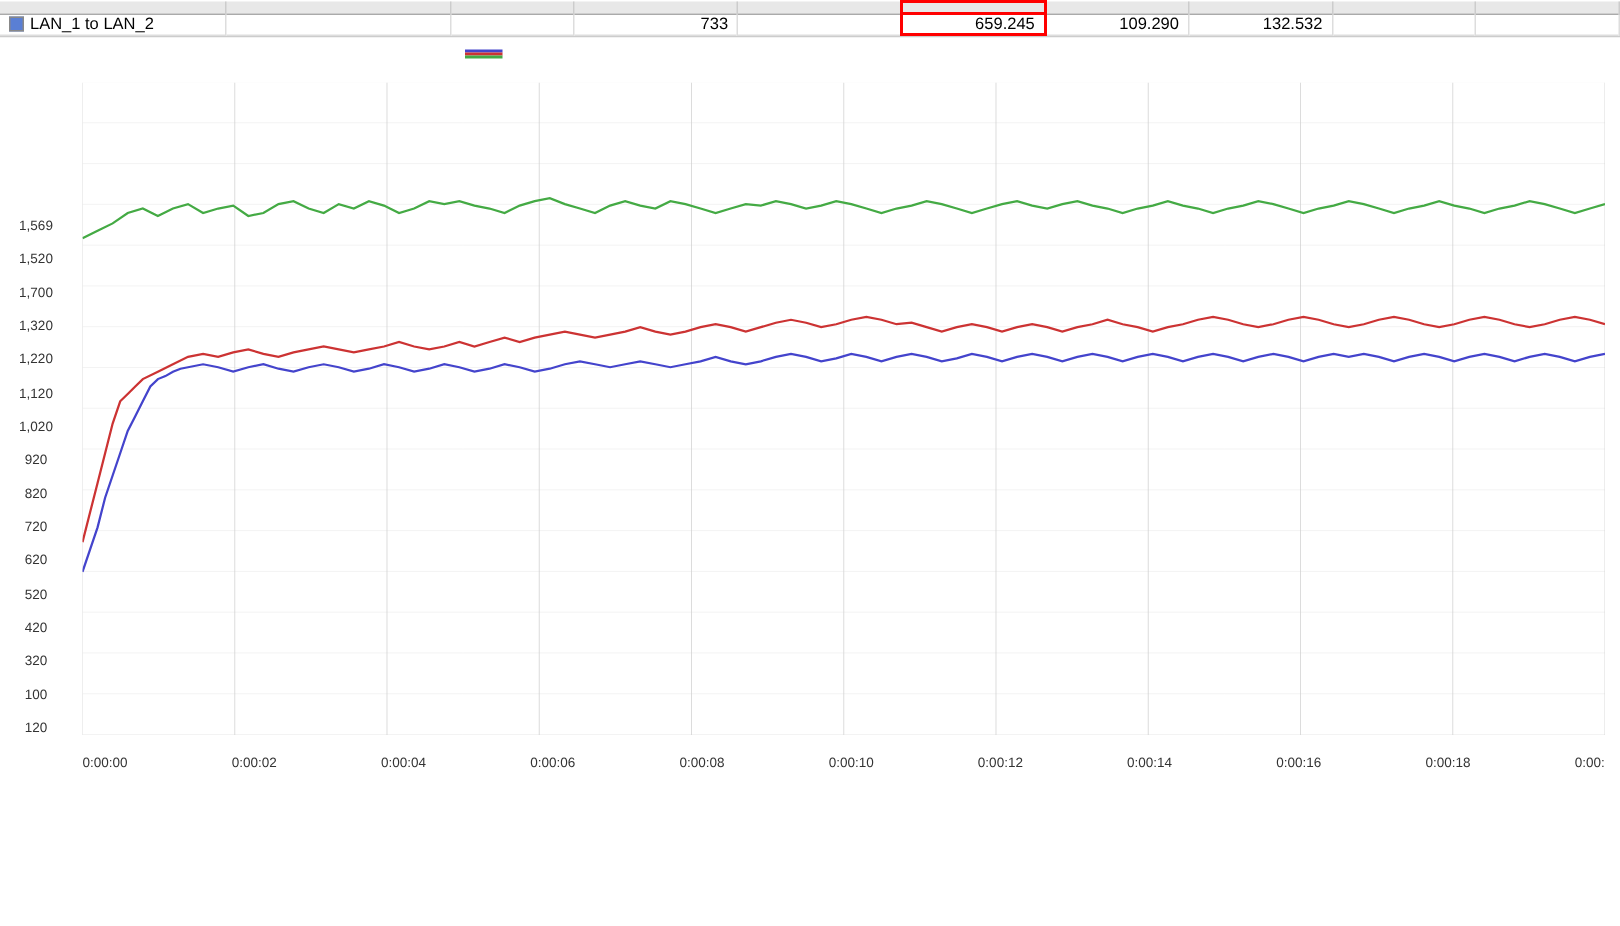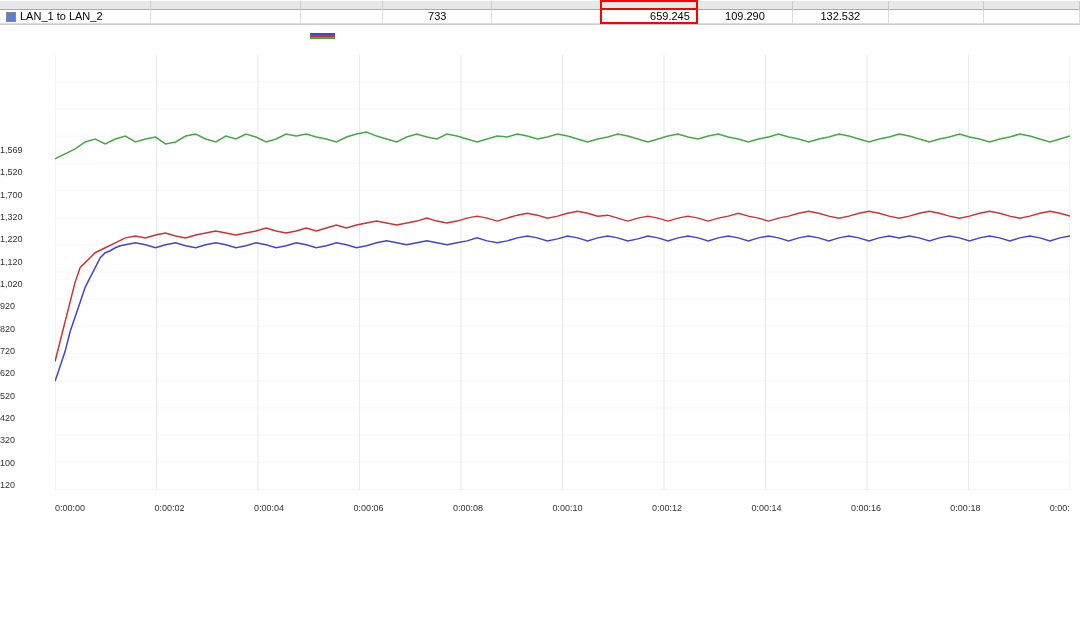--- a/index.html
+++ b/index.html
@@ -35,21 +35,21 @@
     }
     tbody tr:nth-child(even) {
       background: #f5f5f5;
     }
     tbody td {
       padding: 0 6px;
       border-right: 1px solid #ddd;
       text-align: left;
     }
     tbody td.right {
-      text-align: center;
+      text-align: right;
     }
     .avg-cell {
       border: 2px solid red !important;
       text-align: right;
       font-weight: normal;
     }
     .group-icon {
       display: inline-block;
       width: 10px;
       height: 10px;
@@ -216,21 +216,21 @@
     <div class="legend-item">
       <div class="legend-line legend-red"></div>
       <span></span>
     </div>
     <div class="legend-item">
       <div class="legend-line legend-green"></div>
       <span></span>
     </div>
   </div>
 
-  <div class="y-labels" id="y-labels-container" style="position: absolute; left: 0px; top: 120px; width: 52px; bottom: 30px; display: flex; flex-direction: column; justify-content: space-between; align-items: flex-start; padding-right: 4px; font-size: 9px;">
+  <div class="y-labels" id="y-labels-container" style="position: absolute; left: 0px; top: 120px; width: 52px; bottom: 30px; display: flex; flex-direction: column; justify-content: space-between; align-items: center; padding-right: 4px; font-size: 9px;">
   <span>1,569</span>
       <span>1,520</span>
       <span>1,700</span>
       <span>1,320</span>
       <span>1,220</span>
       <span>1,120</span>
       <span>1,020</span>
       <span>920</span>
       <span>820</span>
       <span>720</span>

